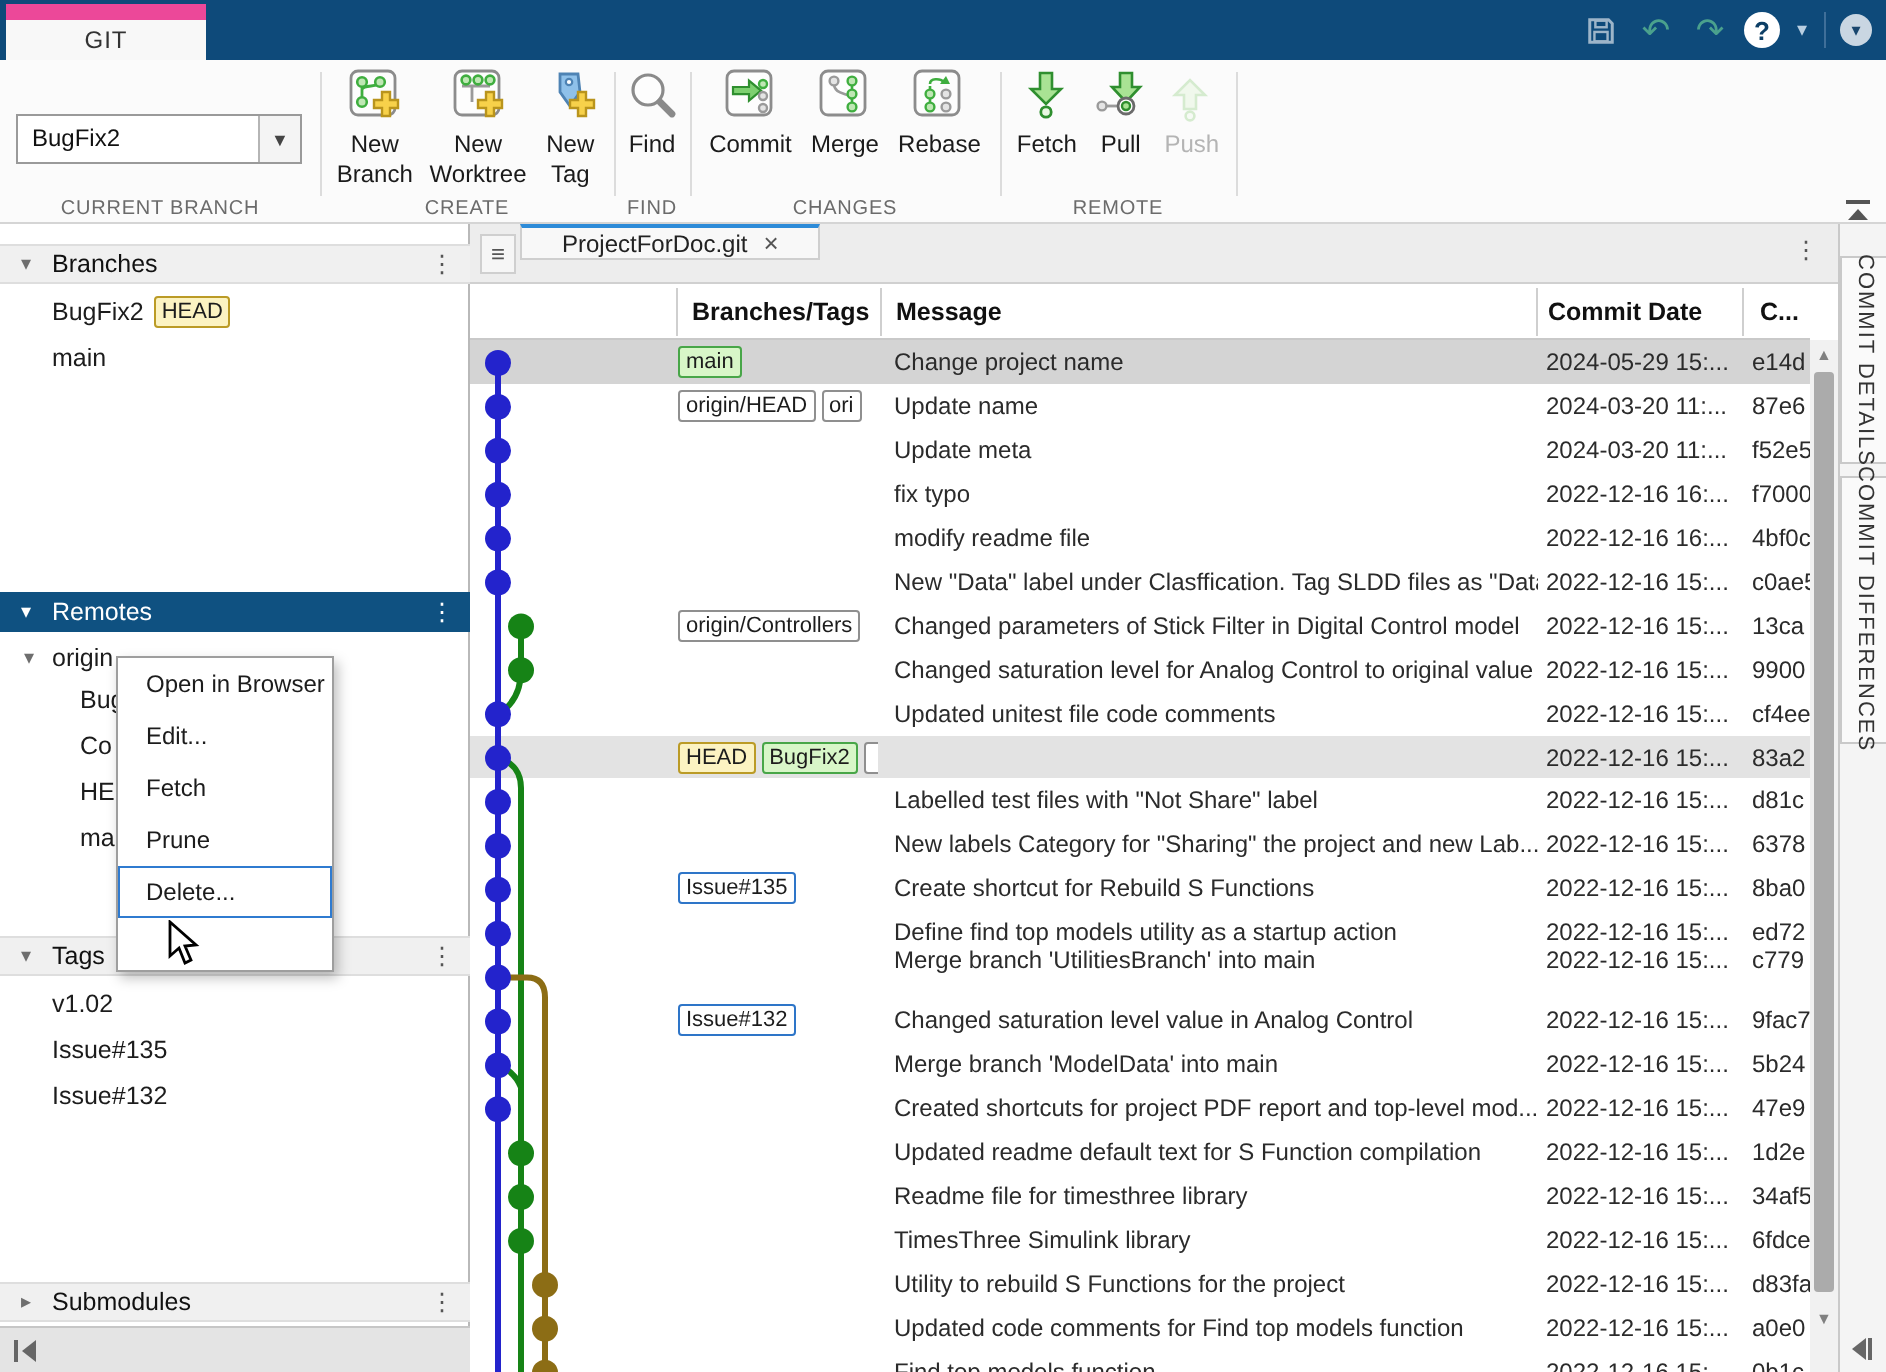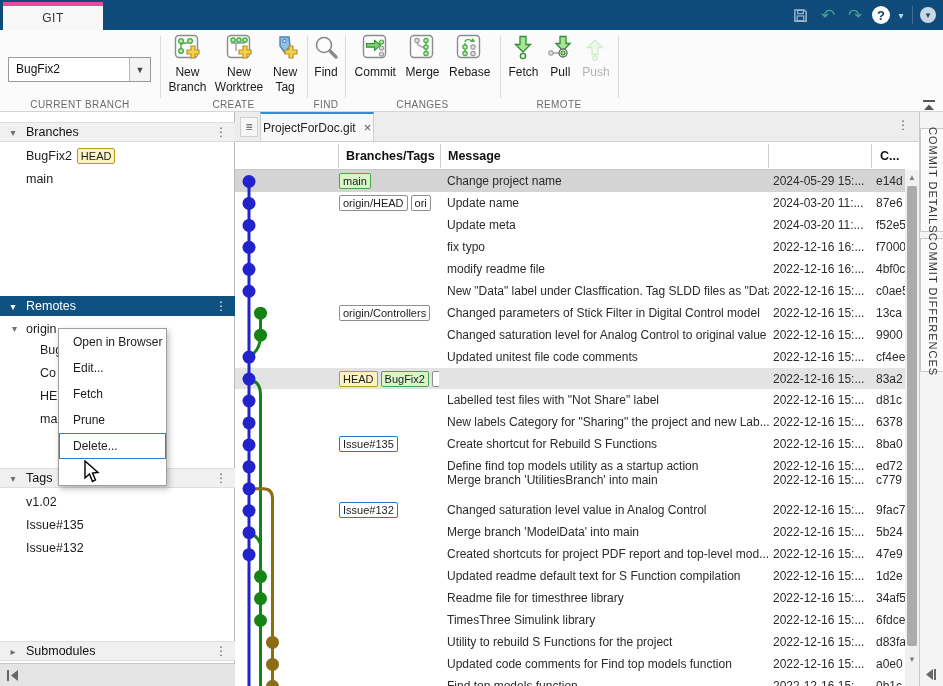--- a/index.html
+++ b/index.html
@@ -2,21 +2,21 @@
 <html><head>
 <meta charset="utf-8">
 <style>
   *{margin:0;padding:0;box-sizing:border-box}
   html,body{width:943px;height:686px;overflow:hidden}
   body{position:relative;font-family:"Liberation Sans",sans-serif;font-size:12px;color:#222;background:#fff}
   .abs{position:absolute}
 
   
   #titlebar{left:0;top:0;width:943px;height:30px;background:#0e4a7a}
-  #git-tab{left:3px;top:2px;width:100px;height:28px;background:#f8f8f8;border-top:4px solid #ec4899;
+  #git-tab{left:3px;top:2px;width:100px;height:28px;background:#f8f8f8;border-top:8px solid #ec4899;
            display:flex;align-items:center;justify-content:center;color:#333;font-size:12px;letter-spacing:.5px}
   .qa{top:6px;height:18px;display:flex;align-items:center;justify-content:center;color:#cfe0ee}
   #qa-save{left:790px;width:20px}
   #qa-undo{left:818px;width:20px;font-size:17px;color:#4aa18d}
   #qa-redo{left:845px;width:20px;font-size:17px;color:#4aa18d}
   #qa-help{left:872px;width:18px;height:18px;border-radius:50%;background:#fff;color:#0d3f66;font-weight:bold;font-size:13px}
   #qa-help-caret{left:894px;width:14px;font-size:10px;color:#b9cfe2}
   #qa-div{left:912px;top:6px;width:1px;height:18px;background:#3f6f99}
   #qa-more{left:920px;width:16px;height:16px;top:7px;border-radius:50%;background:#c9d6e2;color:#18466e;font-size:9px}
 
@@ -55,22 +55,22 @@
   
   #ctx-menu{left:58px;top:328px;width:109px;height:158px;background:#fff;border:1px solid #9e9e9e;box-shadow:2px 3px 6px rgba(0,0,0,.25);z-index:30}
   .menu-item{height:26px;line-height:26px;padding-left:14px;font-size:12px;color:#1c1c1c;white-space:nowrap;background:#fff}
   .menu-item.hl{outline:1px solid #2f7bd0;outline-offset:-1px}
   #cursor{left:84px;top:460px;z-index:40}
 
   
   #docbar{left:235px;top:112px;width:684px;height:30px;background:#ededed;border-bottom:1px solid #d0d0d0}
   #doc-burger{position:absolute;left:5px;top:5px;width:18px;height:20px;border:1px solid #cfcfcf;background:#f6f6f6;color:#555;
               display:flex;align-items:center;justify-content:center;font-size:12px}
-  #doc-tab{position:absolute;left:25px;top:0;height:30px;background:#f8f8f8;border:1px solid #cfcfcf;border-top:2px solid #2d8bd8;
-           display:flex;align-items:center;padding:0 2px;gap:8px;font-size:12px;color:#222}
+  #doc-tab{position:absolute;left:25px;top:0;height:18px;background:#f8f8f8;border:1px solid #cfcfcf;border-top:2px solid #2d8bd8;
+           display:flex;align-items:center;padding:0 20px;gap:8px;font-size:12px;color:#222}
   #doc-tab .close{color:#555;font-size:13px}
   #doc-kebab{position:absolute;right:10px;top:6px;color:#555;font-size:12px}
 
   #thead{left:235px;top:142px;width:670px;height:28px;background:#fff;border-bottom:1px solid #c9c9c9}
   .th{position:absolute;top:0;height:28px;line-height:28px;font-weight:bold;font-size:12.5px;color:#111;white-space:nowrap;overflow:hidden}
   .th-div{position:absolute;top:2px;width:1px;height:24px;background:#cfcfcf}
 
   #tbody{left:235px;top:170px;width:670px;height:516px;background:#fff;overflow:hidden}
   .row{position:absolute;left:0;width:670px}
   .row.sel-strong{background:#d4d4d4}
@@ -325,20 +325,21 @@
   <div id="doc-tab">
     <span>ProjectForDoc.git</span>
     <span class="close">×</span>
   </div>
   <div id="doc-kebab">⋮</div>
 </div>
 
 <div class="abs" id="thead">
   <div class="th" style="left:111px;width:92px">Branches/Tags</div>
   <div class="th" style="left:213px;width:320px">Message</div>
+  <div class="th" style="left:539px;width:95px">Commit Date</div>
   <div class="th" style="left:645px;width:24px">C...</div>
   <div class="th-div" style="left:103px"></div>
   <div class="th-div" style="left:205px"></div>
   <div class="th-div" style="left:533px"></div>
   <div class="th-div" style="left:636px"></div>
 </div>
 
 <div class="abs" id="tbody">
     <div class="row sel-strong" style="top: 0px; height: 21.95px;">
       <div class="cell c-badges">

